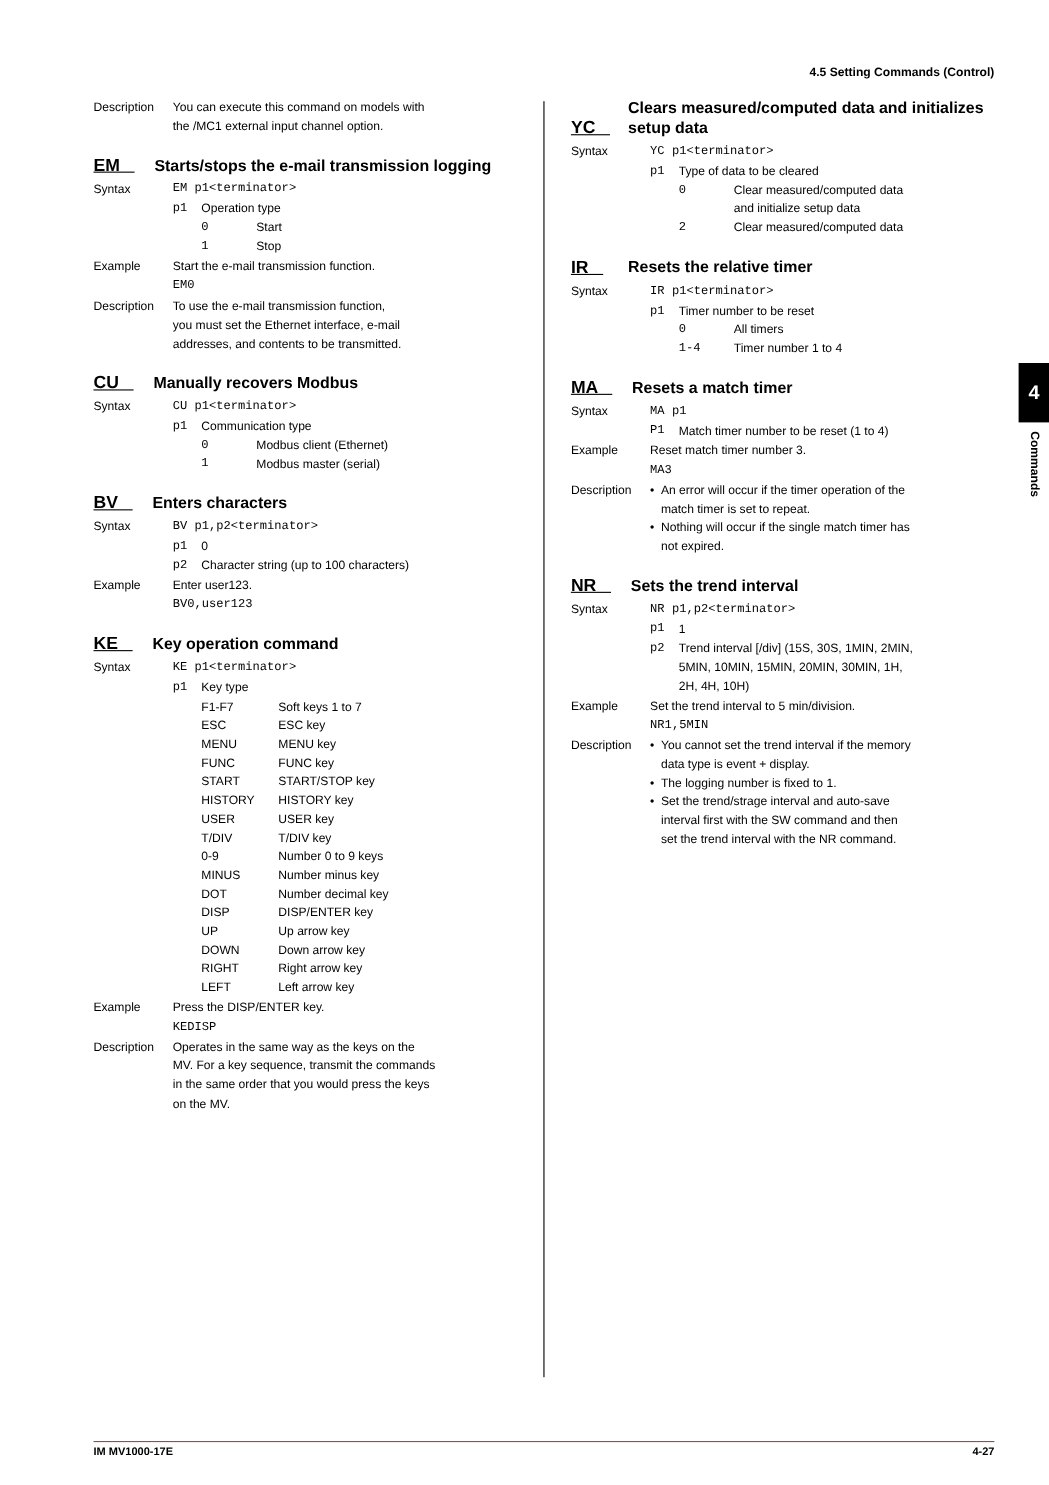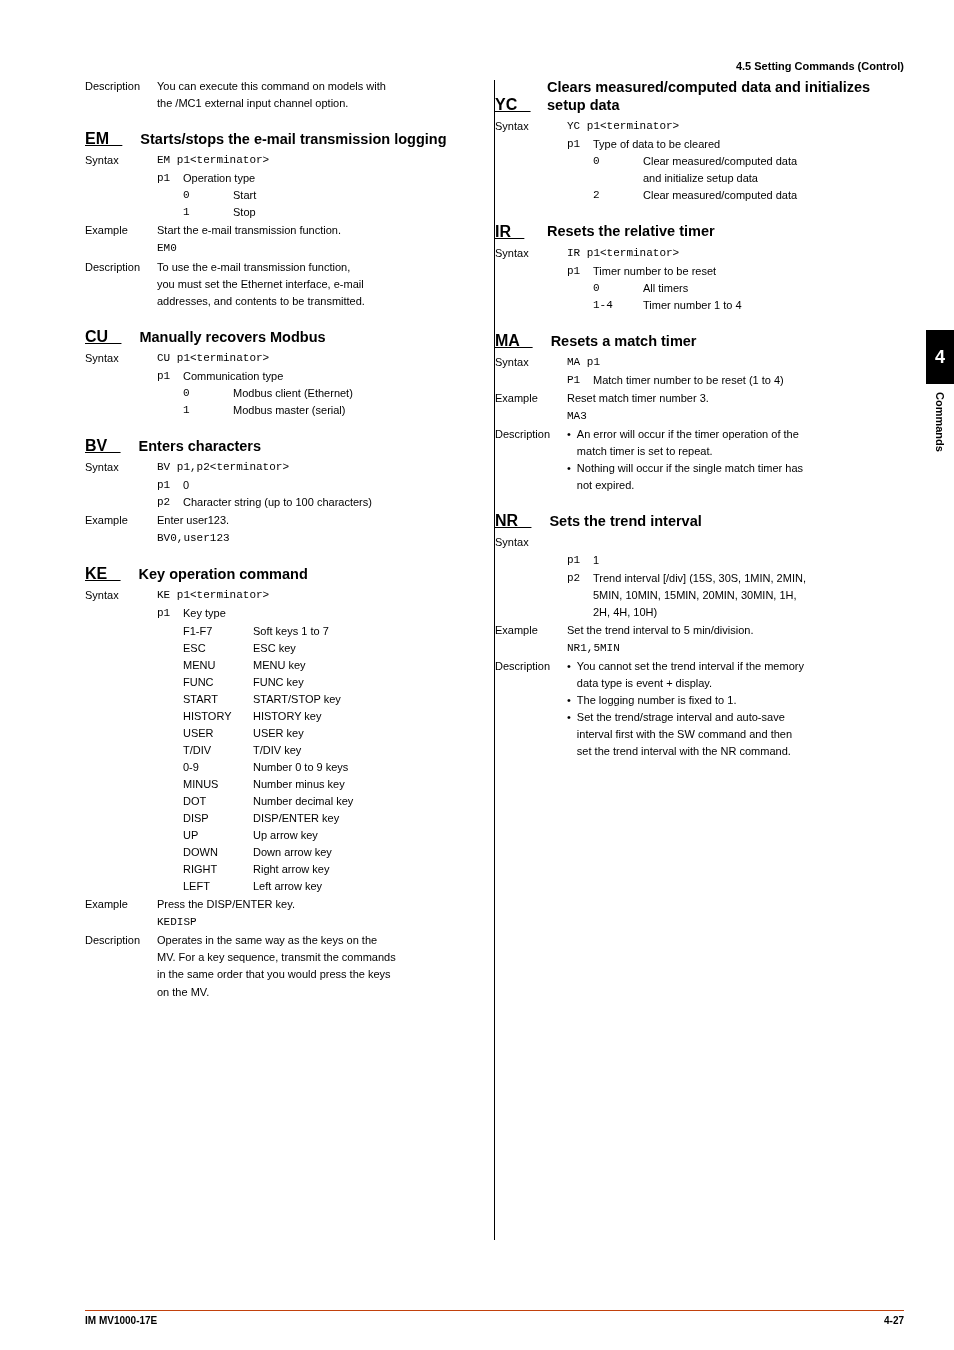--- a/index.html
+++ b/index.html
@@ -13,24 +13,25 @@
   }
   .page {
     padding: 60px 50px 30px 85px;
     position: relative;
     height: 100%;
   }
   .top-header {
     text-align: right;
     font-size: 11px;
     font-weight: bold;
-    margin-bottom: 6px;
+    margin-bottom: 18px;
   }
   .columns {
     display: flex;
+    gap: 24px;
   }
   .col {
     flex: 1;
     min-width: 0;
   }
   .divider {
     width: 1px;
     background: #000;
     margin-top: 2px;
     height: 1160px;
@@ -440,20 +441,21 @@
           </ul>
         </div>
       </div>
 
       <div class="cmd-header">
         <span class="cmd-code">NR   </span>
         <span class="cmd-title">Sets the trend interval</span>
       </div>
       <div class="row">
         <div class="label">Syntax</div>
+        <div class="content mono">NR p1,p2&lt;terminator&gt;</div>
       </div>
       <div class="row">
           <div class="label"></div>
           <div class="content">
         <div class="param-row">
               <span class="param-key">p1</span>
               <span>1</span>
             </div>
         <div class="param-row">
               <span class="param-key">p2</span>

